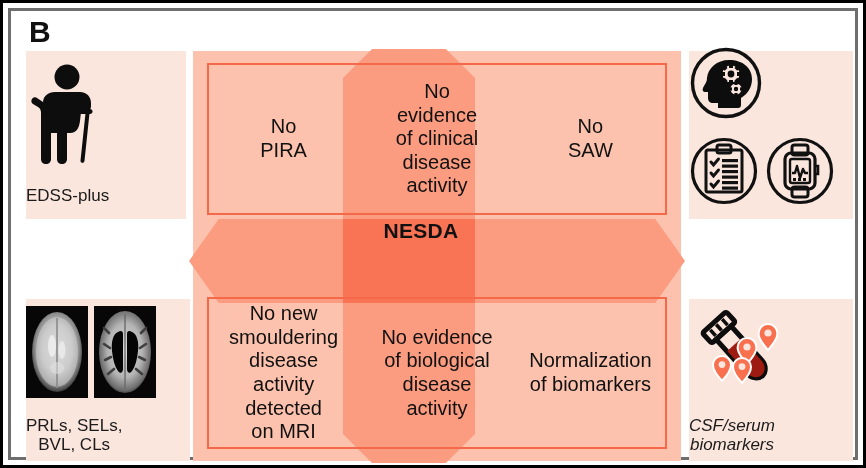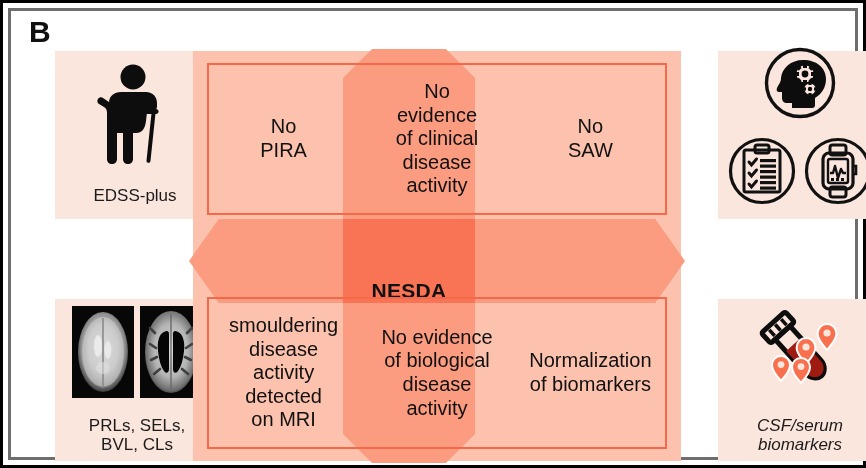--- a/index.html
+++ b/index.html
@@ -29,23 +29,22 @@
     font-size:30px;font-weight:bold;color:#111;
     letter-spacing:0px;line-height:1;
   }
 
   
   .icon-cell{
     position:absolute;
     background:#fbe6de;
     box-sizing:border-box;
     display:flex;flex-direction:column;
-    align-items:center;justify-content:center;
+    align-items:flex-start;justify-content:center;
     gap:14px;
-    margin-left:29px;
   }
   #cell-edss   {left:15px; top:40px;  width:160px;height:168px;}
   #cell-mri    {left:15px; top:288px; width:164px;height:162px;}
   #cell-digital{left:678px;top:40px;  width:164px;height:168px;}
   #cell-csf    {left:678px;top:288px; width:164px;height:162px;font-style:italic;}
 
   .icon-caption{
     font-size:17px;color:#1b1b1b;text-align:center;
     line-height:1.12;margin-top:4px;
   }
@@ -268,21 +267,21 @@
         <div>biomarkers</div>
       </div>
     </div>
 
     <div id="matrix">
 
       <div id="vertical-arrow"></div>
 
       <div id="nesda-band"></div>
       <div id="overlap"></div>
-      <div id="nesda-band-text" style="position:absolute;left:150px;top:168px;width:132px;height:84px;display:flex;align-items:flex-end;justify-content:center;">
+      <div id="nesda-band-text" style="position:absolute;left:150px;top:168px;width:132px;height:84px;display:flex;align-items:flex-start;justify-content:center;padding-left:12px;">
         <span id="nesda-label" style="transform:none;">NESDA</span>
       </div>
 
       <div class="stmt-row" id="row-clinical">
         <div class="stmt-cell">
           <div>
             <div>No</div>
             <div>PIRA</div>
           </div>
         </div>
@@ -299,20 +298,21 @@
           <div>
             <div>No</div>
             <div>SAW</div>
           </div>
         </div>
       </div>
 
       <div class="stmt-row" id="row-biological">
         <div class="stmt-cell">
           <div>
+            <div>No new</div>
             <div>smouldering</div>
             <div>disease</div>
             <div>activity detected</div>
             <div>on MRI</div>
           </div>
         </div>
         <div class="stmt-cell center">
           <div>
             <div>No evidence</div>
             <div>of biological</div>

